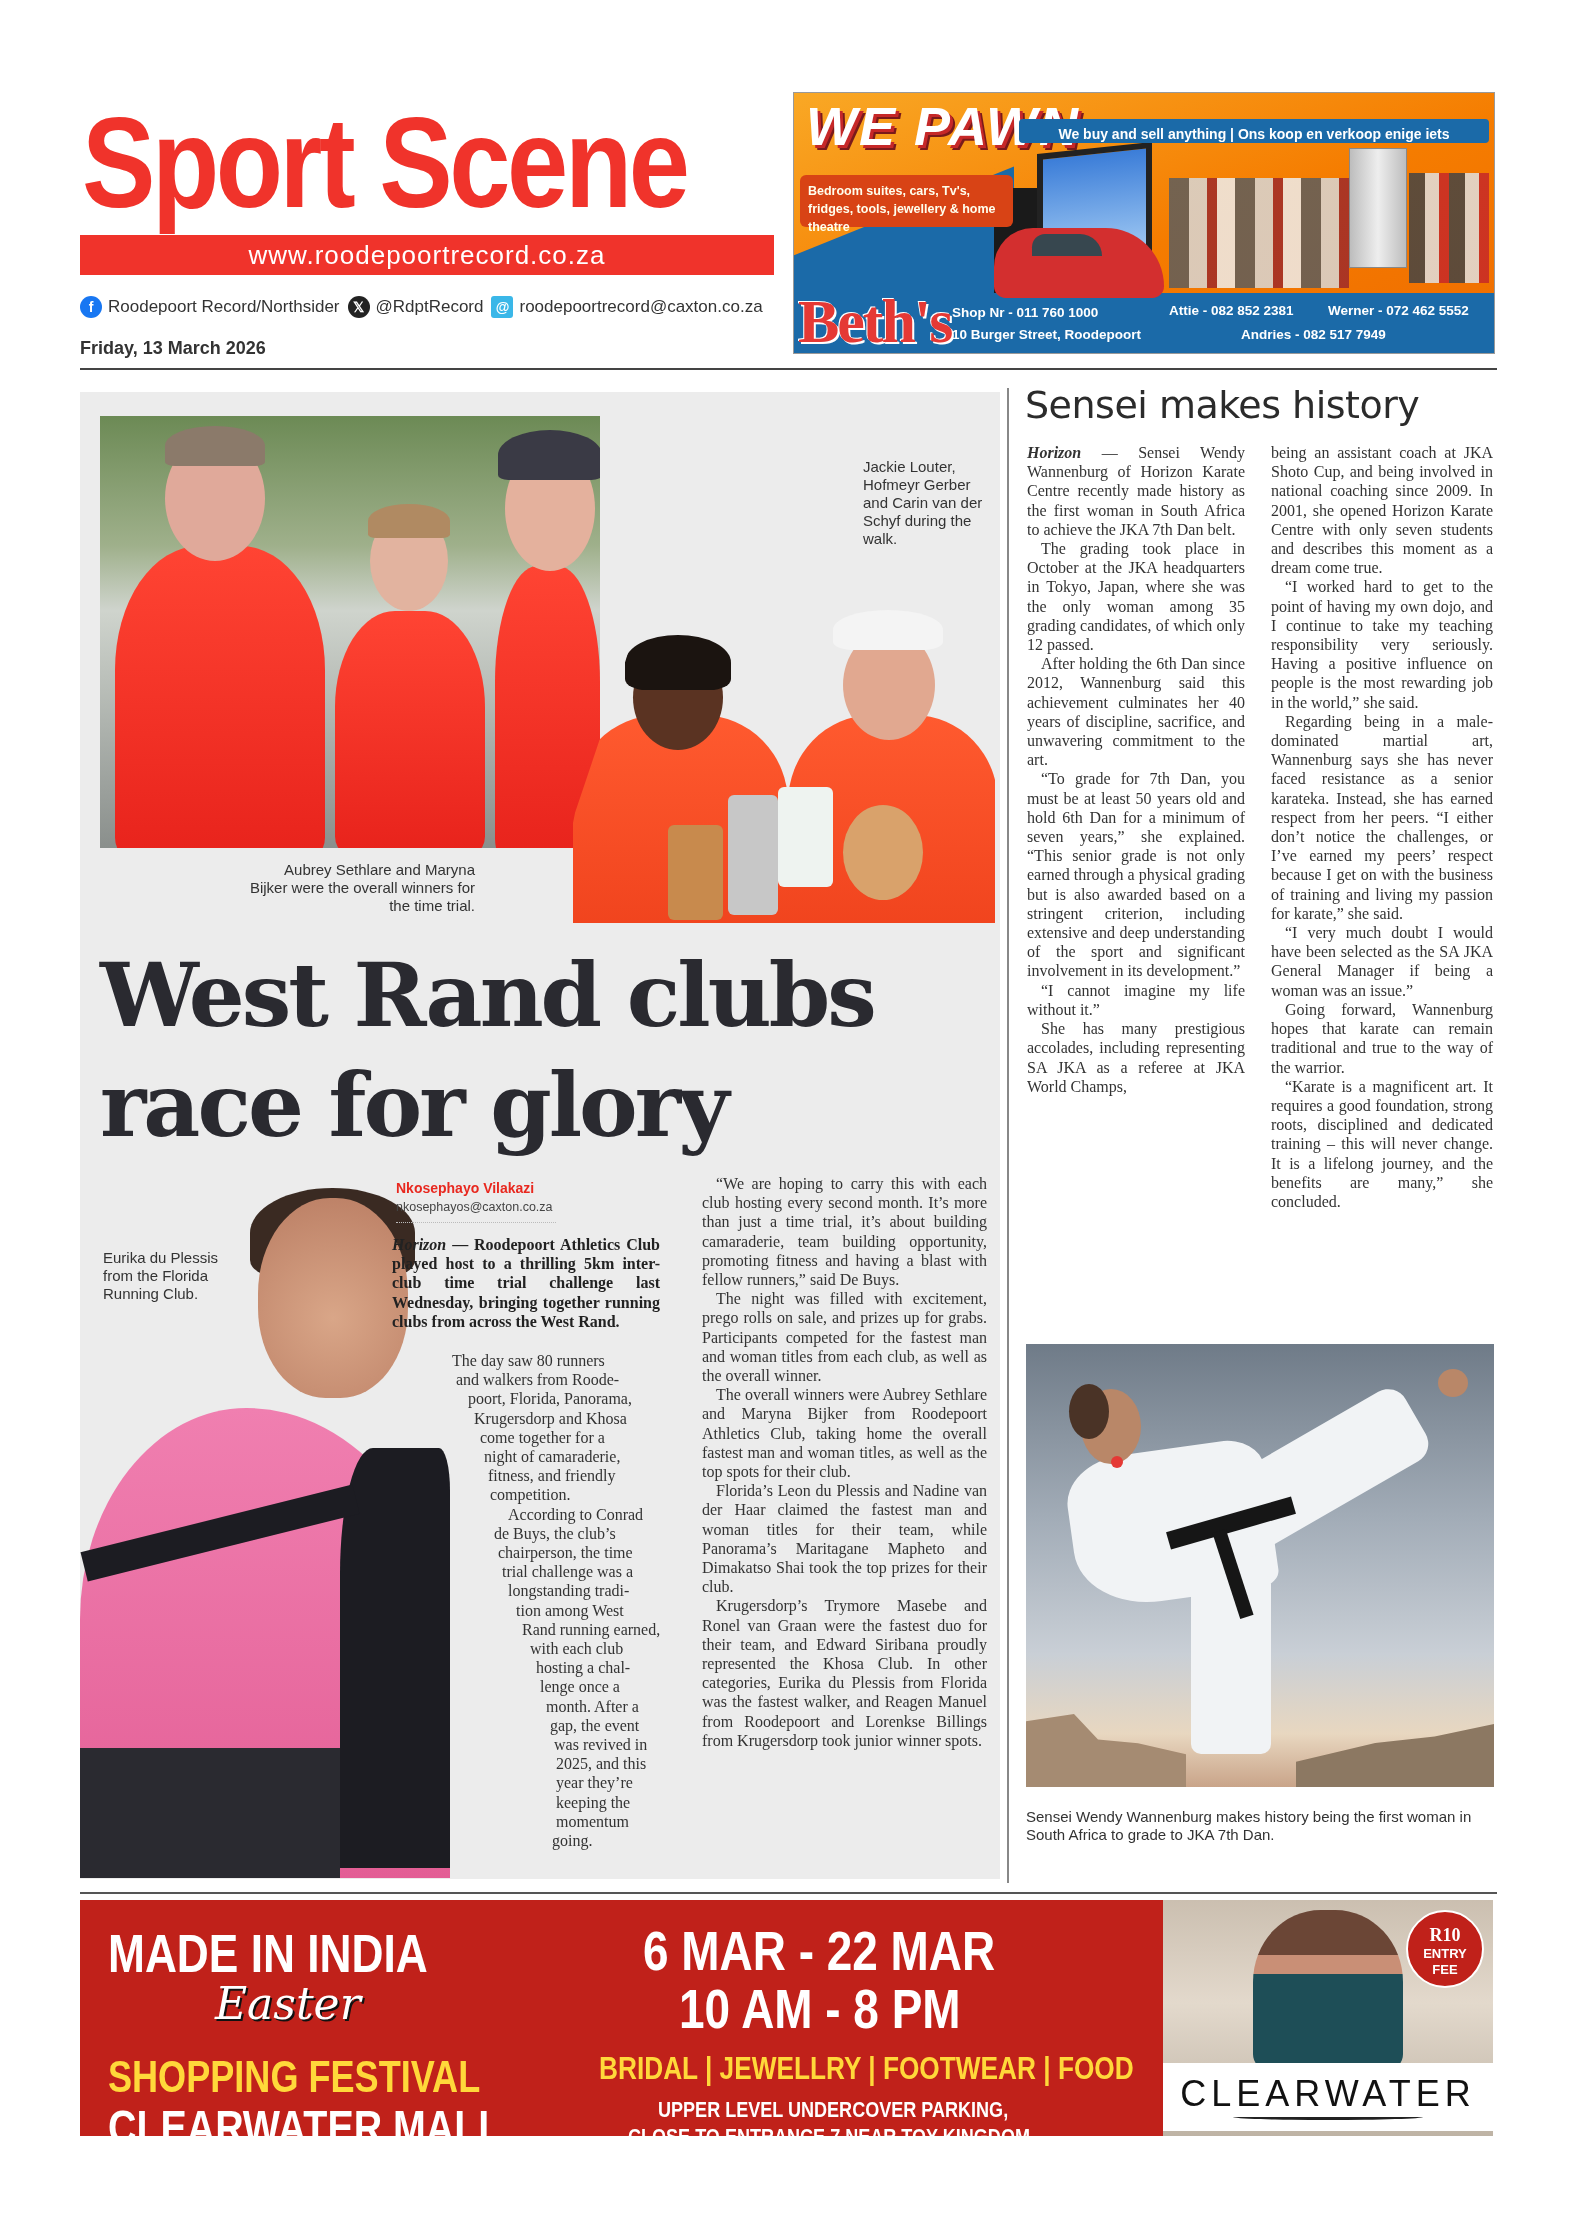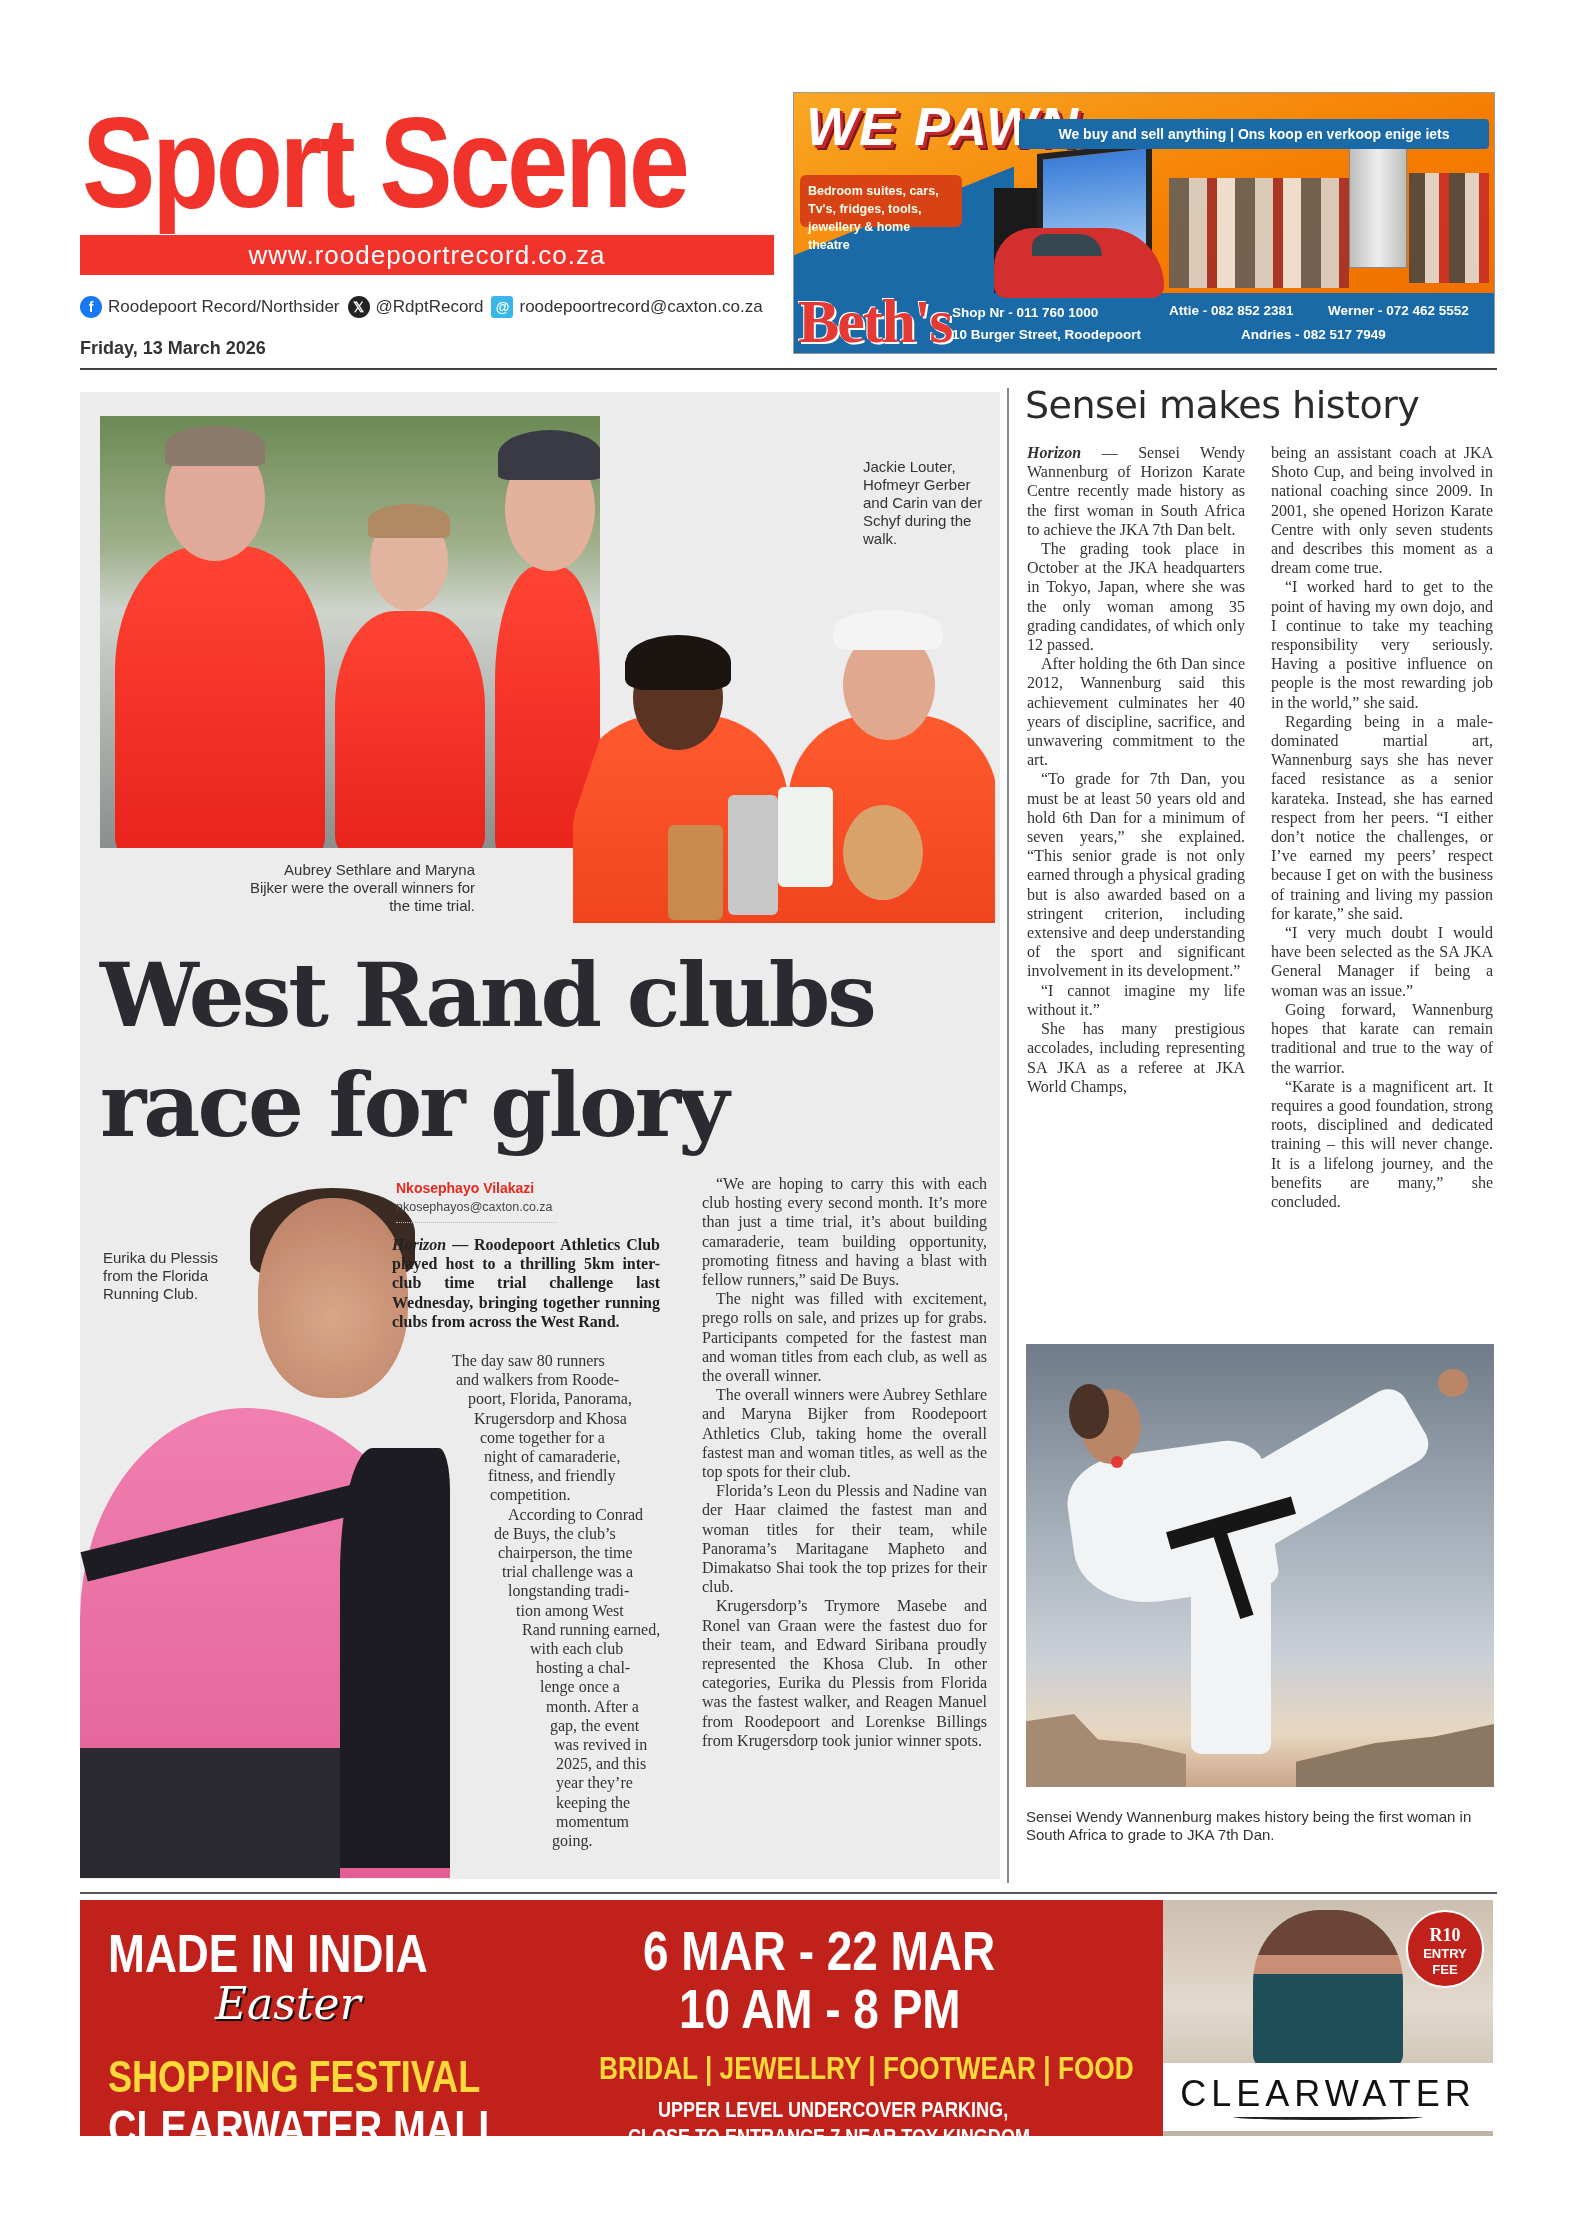--- a/index.html
+++ b/index.html
@@ -42,26 +42,26 @@
     border: 1px solid #999; overflow: hidden;
   }
   .pawn-ad .bottom-band { position: absolute; left: 0; top: 200px; width: 100%; height: 62px; background: #1b6aa8; }
   .pawn-ad .diag { position: absolute; left: -60px; top: 130px; width: 280px; height: 150px; background: #1b6aa8; transform: skewY(-22deg); }
   .pawn-ad .we-pawn {
     position: absolute; left: 12px; top: 2px; font-family: "Liberation Sans", sans-serif; font-weight: 900;
     font-style: italic; font-size: 54px; color: #fff; letter-spacing: 2px;
     text-shadow: 3px 3px 0 #c62828, 5px 5px 0 #7a1a1a;
   }
   .pawn-ad .tagline {
-    position: absolute; left: 225px; top: 26px; width: 470px; height: 30px; background: #1b6aa8;
+    position: absolute; left: 225px; top: 26px; width: 470px; height: 24px; background: #1b6aa8;
     border-radius: 4px; color: #fff; font-family: "Liberation Sans", sans-serif; font-weight: 700;
     font-size: 14px; line-height: 30px; text-align: center; white-space: nowrap;
   }
   .pawn-ad .items-box {
-    position: absolute; left: 6px; top: 82px; width: 162px; height: 52px; background: #d84315;
+    position: absolute; left: 6px; top: 82px; width: 213px; height: 52px; background: #d84315;
     border-radius: 6px; color: #ffe; font-family: "Liberation Sans", sans-serif; font-weight: 700;
     font-size: 12.5px; line-height: 18px; padding: 7px 8px;
   }
   .pawn-ad .tv { position: absolute; left: 243px; top: 55px; width: 115px; height: 110px; background: linear-gradient(180deg,#3b7dd8,#9cc6f2); border: 6px solid #222; transform: skewY(-6deg); }
   .pawn-ad .pc { position: absolute; left: 200px; top: 95px; width: 45px; height: 105px; background: #1a1a1a; }
   .pawn-ad .car { position: absolute; left: 200px; top: 135px; width: 170px; height: 70px; background: #d32f2f; border-radius: 40px 60px 12px 12px; }
   .pawn-ad .car::before { content: ""; position: absolute; left: 38px; top: 6px; width: 70px; height: 22px; background: #37474f; border-radius: 18px 30px 0 0; }
   .pawn-ad .fridge { position: absolute; left: 555px; top: 55px; width: 58px; height: 120px; background: linear-gradient(90deg,#bdbdbd,#eeeeee,#bdbdbd); border: 1px solid #888; }
   .pawn-ad .appl { position: absolute; left: 375px; top: 85px; width: 180px; height: 110px; background: repeating-linear-gradient(90deg,#5d5d5d 0 20px,#d7d7d7 20px 38px,#9e2a2a 38px 48px,#eee 48px 66px); opacity: 0.85; }
   .pawn-ad .appl2 { position: absolute; left: 615px; top: 80px; width: 80px; height: 110px; background: repeating-linear-gradient(90deg,#444 0 16px,#e0e0e0 16px 30px,#c62828 30px 40px); opacity: 0.85; }

